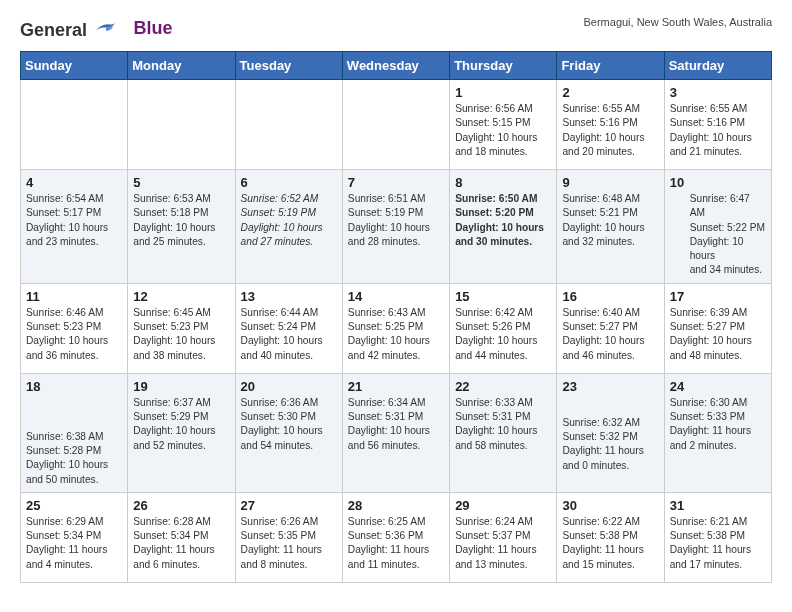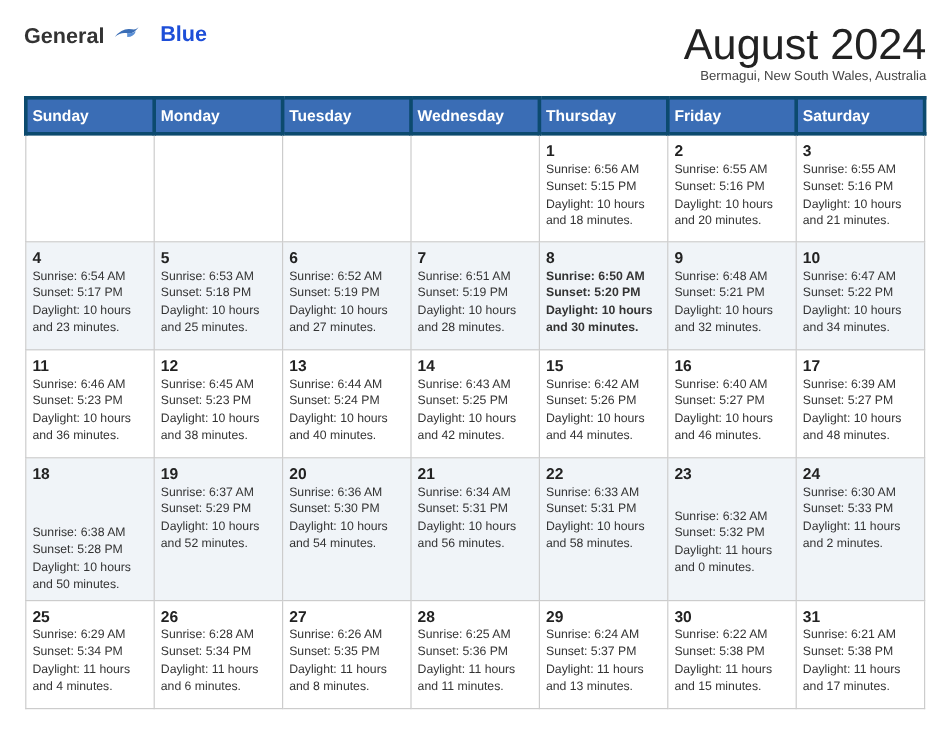--- a/index.html
+++ b/index.html
@@ -22,21 +22,21 @@
       gap: 16px;
     }
     .logo-text-general {
       font-size: 18px;
       font-weight: bold;
       color: #333;
     }
     .logo-text-blue {
       font-size: 18px;
       font-weight: bold;
-      color: #1d4ed8;
+      color: #701a75;
     }
     .logo-icon {
       width: 24px;
       height: 20px;
       margin-left: 2px;
     }
     .title-section {
       text-align: right;
     }
     .month-year {
@@ -53,21 +53,21 @@
       border-collapse: collapse;
       table-layout: fixed;
     }
     thead tr th {
       background: #3a6db5;
       color: #fff;
       font-size: 13px;
       font-weight: bold;
       padding: 6px 4px;
       text-align: left;
-      border: 3px solid #0c4a6e;
+      border: 1px solid #0c4a6e;
     }
     tbody tr td {
       vertical-align: top;
       border: 1px solid #ccc;
       padding: 5px 5px;
       font-size: 10.5px;
       color: #333;
       height: 90px;
       background: #fff;
     }
@@ -100,21 +100,20 @@
       <svg class="logo-icon" viewBox="0 0 30 24" xmlns="http://www.w3.org/2000/svg">
         <path d="M2 18 Q10 8 20 10 Q25 11 28 6 Q22 16 14 14 Q8 13 2 18Z" fill="#3a6db5"></path>
         <path d="M15 14 Q20 15 24 12 Q22 18 15 18Z" fill="#5a8fd5"></path>
       </svg>
     </div>
     <div>
       <span class="logo-text-blue">Blue</span>
     </div>
   </div>
   <div class="title-section">
-    <div class="month-year">August 2024</div>
     <div class="location">Bermagui, New South Wales, Australia</div>
   </div>
 </div>
 
 <table>
   <thead>
     <tr>
       <th>Sunday</th>
       <th>Monday</th>
       <th>Tuesday</th>
@@ -162,21 +161,21 @@
         </td>
         <td>
           <span class="day-number">5</span>
           <div class="day-info" style="white-space: pre-line;">Sunrise: 6:53 AM
 Sunset: 5:18 PM
 Daylight: 10 hours
 and 25 minutes.</div>
         </td>
         <td>
           <span class="day-number">6</span>
-          <div class="day-info" style="white-space: pre-line;">Sunrise: 6:52 AM
+          <div class="day-info" style="white-space: pre-line; font-style: italic;">Sunrise: 6:52 AM
 Sunset: 5:19 PM
 Daylight: 10 hours
 and 27 minutes.</div>
         </td>
         <td>
           <span class="day-number">7</span>
           <div class="day-info" style="white-space: pre-line;">Sunrise: 6:51 AM
 Sunset: 5:19 PM
 Daylight: 10 hours
 and 28 minutes.</div>
@@ -190,21 +189,21 @@
         </td>
         <td>
           <span class="day-number">9</span>
           <div class="day-info" style="white-space: pre-line;">Sunrise: 6:48 AM
 Sunset: 5:21 PM
 Daylight: 10 hours
 and 32 minutes.</div>
         </td>
         <td>
           <span class="day-number">10</span>
-          <div class="day-info" style="white-space: pre-line;">Sunrise: 6:47 AM
+          <div class="day-info" style="white-space: pre-line; margin-left: 20px;">Sunrise: 6:47 AM
 Sunset: 5:22 PM
 Daylight: 10 hours
 and 34 minutes.</div>
         </td>
       </tr>
       <tr>
         <td>
           <span class="day-number">11</span>
           <div class="day-info" style="white-space: pre-line;">Sunrise: 6:46 AM
 Sunset: 5:23 PM

